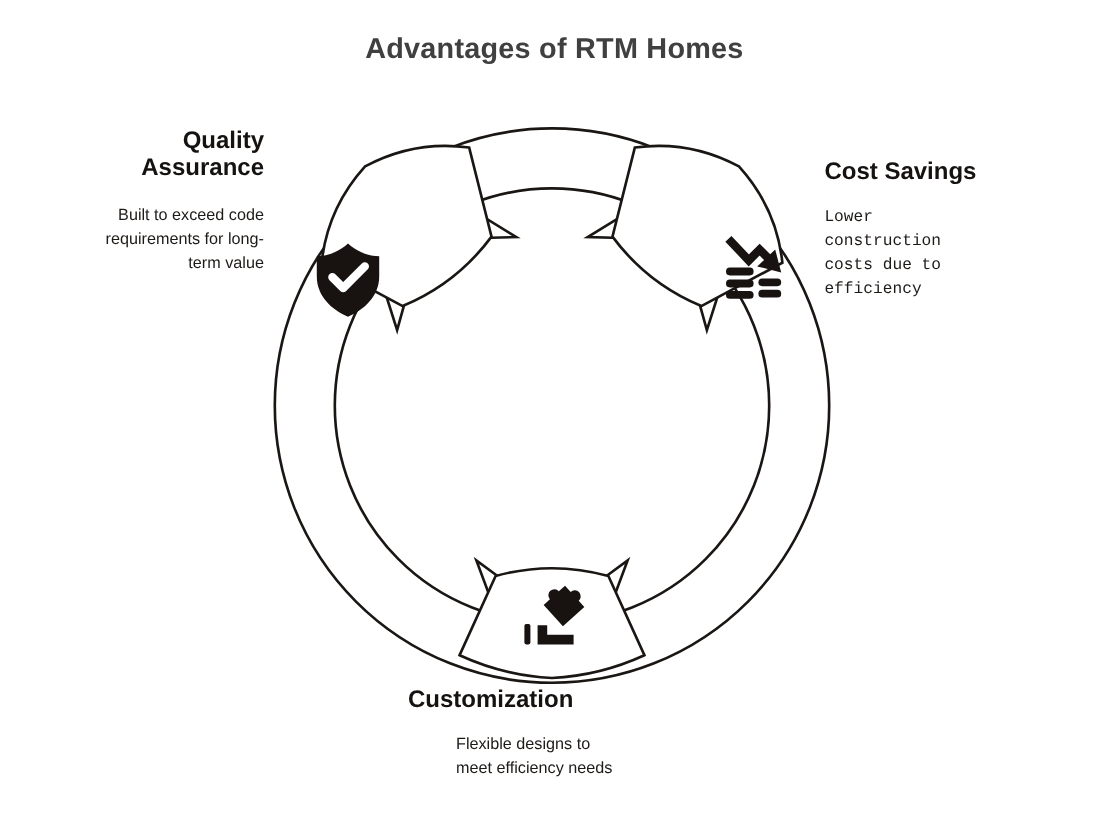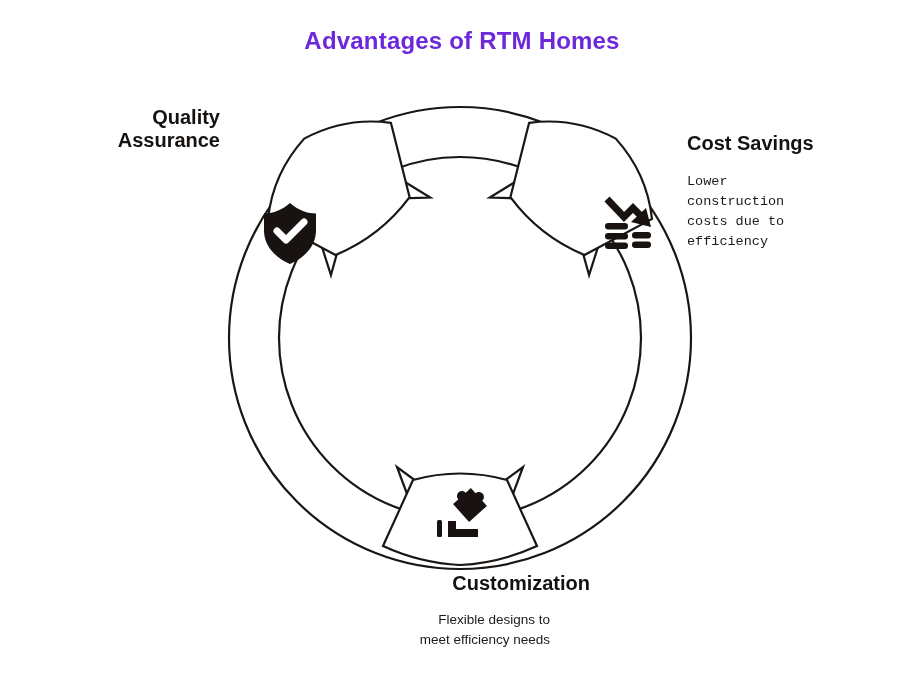--- a/index.html
+++ b/index.html
@@ -8,31 +8,31 @@
     width:924px;height:680px;
     background:#ffffff;
     font-family:"Liberation Sans", sans-serif;
     color:#1a1613;
     overflow:hidden;
   }
   #diagram-svg{position:absolute;left:0;top:0;}
   .page-title{
     position:absolute;left:0;top:27px;width:924px;
     text-align:center;
-    font-size:24px;font-weight:700;letter-spacing:.2px;color:#6d28d9;
+    font-size:24px;font-weight:700;letter-spacing:.2px;color:#404040;
   }
   .label-block{position:absolute;}
   .label-title{font-size:20px;font-weight:700;line-height:1.15;color:#161210;}
   .label-desc{font-size:13.5px;line-height:1.48;margin-top:17px;color:#1d1a17;}
   .block-qa{left:48px;top:106px;width:172px;text-align:right;}
   .block-qa .label-title{max-width:118px;margin-left:auto;}
   .block-qa .label-desc{max-width:142px;margin-left:auto;}
   .block-cost{left:687px;top:118px;width:160px;text-align:left;margin-top:14px;}
   .block-cost .label-desc{max-width:128px;font-family:Liberation Mono, monospace;}
-  .block-custom{left:370px;top:572px;width:220px;text-align:right;}
+  .block-custom{left:340px;top:572px;width:220px;text-align:left;}
   .block-custom .label-desc{max-width:140px;margin:15px auto 0;}
 </style>
 </head>
 <body>
 
 <div id="stage">
 
   <svg id="diagram-svg" width="924" height="680" viewBox="0 0 924 680">
 
     <g fill="#ffffff" stroke="#1a1613" stroke-width="2.2">
@@ -78,20 +78,21 @@
       <path transform="translate(470 505) rotate(-42)" d="M-12,-12 L-5,-12 A5,5 0 1,1 5,-12 L12,-12 L12,-5 A5,5 0 1,1 12,5 L12,12 L-12,12 Z"></path>
       <path d="M452,521 L452,533 L478,533" fill="none" stroke="#181310" stroke-width="8" stroke-linejoin="miter"></path>
       <rect x="437" y="520" width="5" height="17" rx="1.5"></rect>
     </g>
   </svg>
 
   <div class="page-title">Advantages of RTM Homes</div>
 
   <div class="label-block block-qa">
     <div class="label-title">Quality Assurance</div>
+    <div class="label-desc">Built to exceed code requirements for long-term value</div>
   </div>
 
   <div class="label-block block-cost">
     <div class="label-title">Cost Savings</div>
     <div class="label-desc">Lower construction costs due to efficiency</div>
   </div>
 
   <div class="label-block block-custom">
     <div class="label-title">Customization</div>
     <div class="label-desc">Flexible designs to meet efficiency needs</div>

